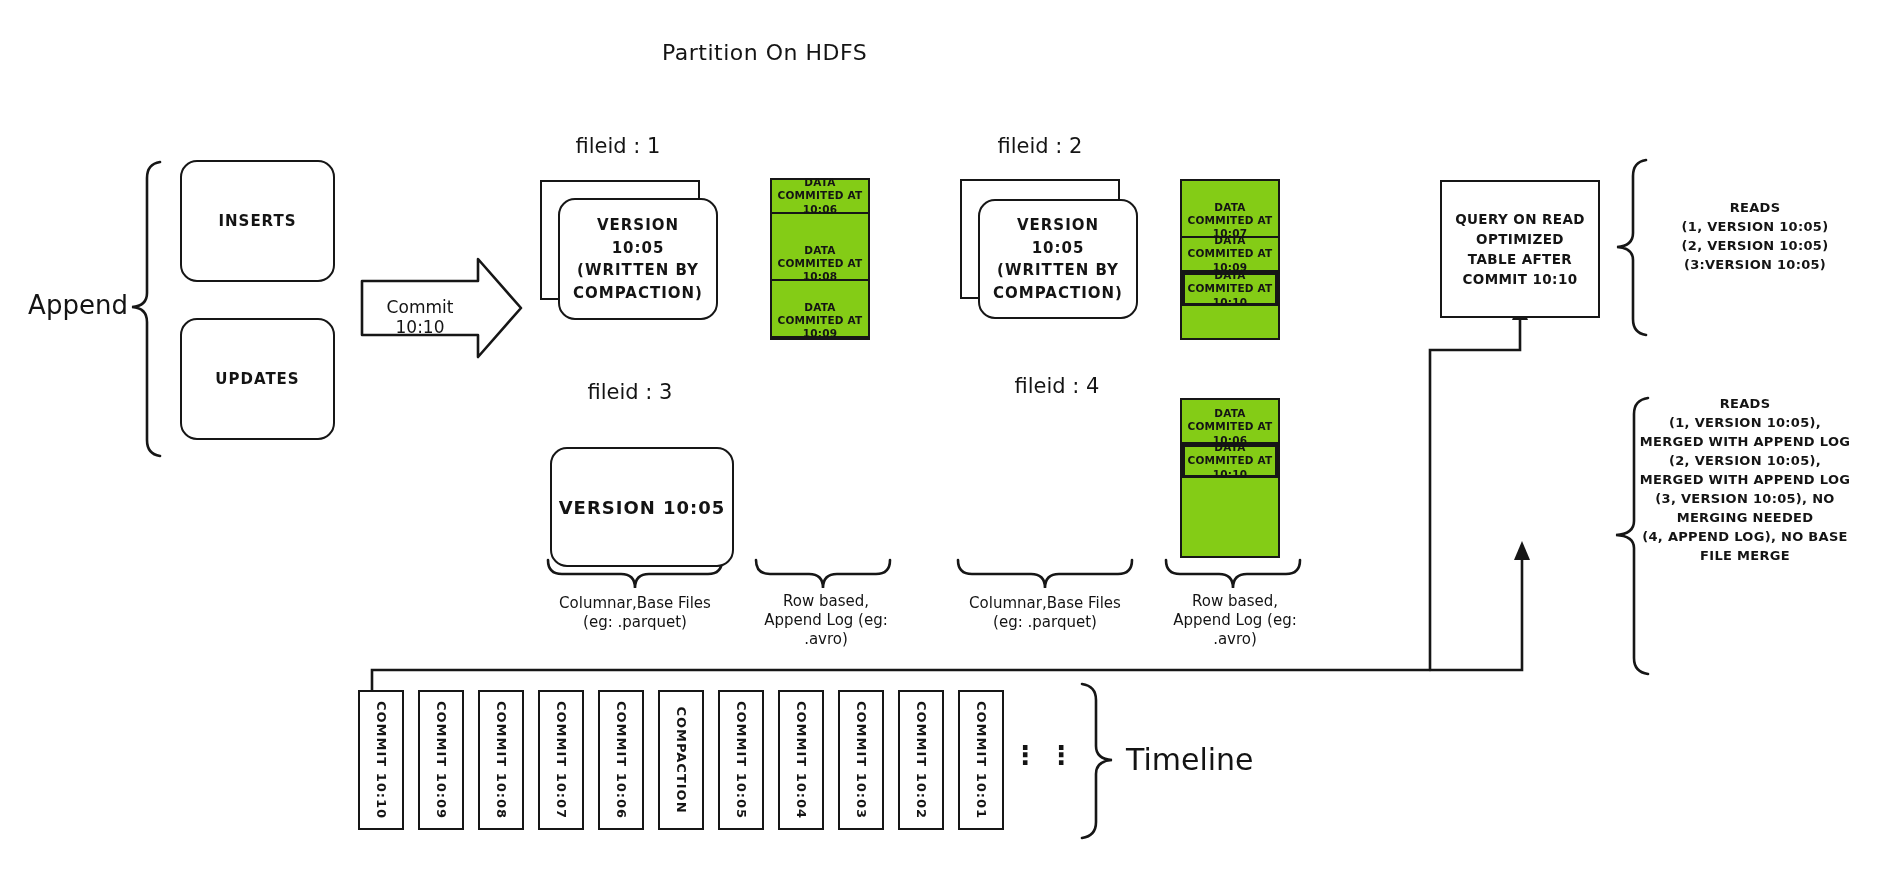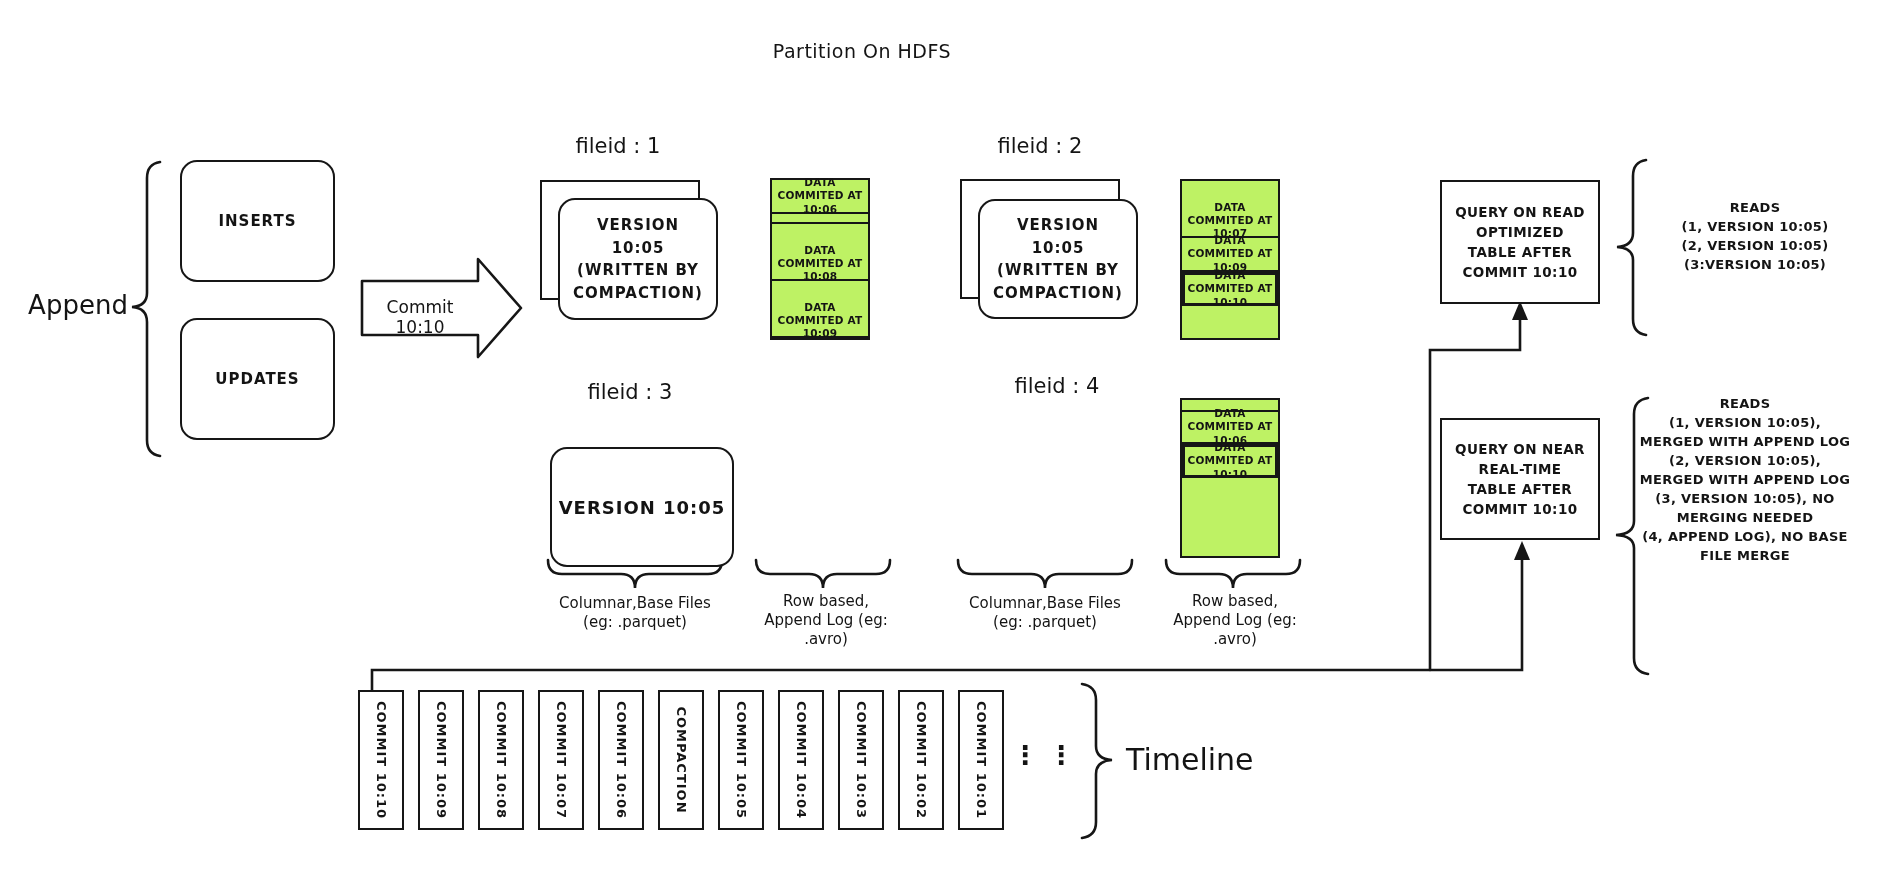--- a/index.html
+++ b/index.html
@@ -1,56 +1,56 @@
 <!DOCTYPE html>
 <html><head>
 <meta charset="utf-8">
 <style>
   html,body{margin:0;padding:0;background:#fff;}
   .canvas{position:relative;width:1900px;height:880px;background:#fff;overflow:hidden;
           font-family:"DejaVu Sans",sans-serif;color:#141414;}
   .overlay{position:absolute;left:0;top:0;width:1900px;height:880px;pointer-events:none;}
   .abs{position:absolute;box-sizing:border-box;}
   .pre{white-space:pre-line;}
-  .title{left:662px;top:40px;width:400px;text-align:center;font-size:19px;letter-spacing:.5px;}
+  .title{left:662px;top:40px;width:400px;font-size:22px;letter-spacing:.5px;}
   .hand{font-weight:400;}
   .caps{font-weight:700;letter-spacing:1px;border-radius:17px;}
   .rect{border:2.5px solid #161616;background:#fff;display:flex;align-items:center;justify-content:center;text-align:center;}
   .inserts{left:180px;top:160px;width:155px;height:122px;font-size:15px;}
   .updates{left:180px;top:318px;width:155px;height:122px;font-size:15px;}
   .upsert-label{left:26px;top:290px;width:104px;text-align:center;font-size:26px;}
   .commit-arrow-label{left:366px;top:297px;width:108px;text-align:center;font-size:17px;}
   .fileid{width:170px;text-align:center;font-size:21px;}
   .fid1{left:533px;top:134px;}
   .fid2{left:955px;top:134px;}
   .fid3{left:545px;top:380px;}
   .fid4{left:972px;top:374px;}
   .base-back{background:#fff;border:2.5px solid #161616;}
   .bb1{left:540px;top:180px;width:160px;height:120px;}
   .bf1{left:558px;top:198px;width:160px;height:122px;font-size:15px;line-height:1.5;padding:0 12px;}
   .bb2{left:960px;top:179px;width:160px;height:120px;}
   .bf2{left:978px;top:199px;width:160px;height:120px;font-size:15px;line-height:1.5;padding:0 12px;}
   .bf3{left:550px;top:415px;width:184px;height:120px;font-size:18px;margin-top:32px;}
-  .stack{border:2.5px solid #161616;background:#bef264;display:flex;flex-direction:column;}
+  .stack{border:2.5px solid #161616;background:#84cc16;display:flex;flex-direction:column;align-items:center;}
   .st1{left:770px;top:178px;width:100px;height:162px;}
   .st2{left:1180px;top:179px;width:100px;height:161px;}
   .st4{left:1180px;top:398px;width:100px;height:160px;}
   .seg{box-sizing:border-box;border-bottom:2.5px solid #161616;display:flex;align-items:center;justify-content:center;
        text-align:center;font-weight:700;font-size:10.5px;line-height:1.25;letter-spacing:.2px;padding:1px 2px;}
   .seg.thick{border:3px solid #161616;}
   .gap8{height:8px;border-bottom:2.5px solid #161616;}
   .gap10{height:10px;border-bottom:2.5px solid #161616;}
   .h34{height:34px;} .h33{height:33px;margin-top:24px;} .h32{height:32px;}
   .legend{font-size:15px;line-height:1.25;text-align:center;}
   .lgA{left:545px;top:594px;width:180px;}
   .lgB{left:746px;top:592px;width:160px;}
   .lgC{left:955px;top:594px;width:180px;}
   .lgD{left:1155px;top:592px;width:160px;}
   .qbox{font-size:13.5px;line-height:1.5;padding:6px 10px;letter-spacing:.4px;font-weight:700;}
-  .q1{left:1440px;top:180px;width:160px;height:124px;}
+  .q1{left:1440px;top:180px;width:160px;height:138px;}
   .q2{left:1440px;top:418px;width:160px;height:122px;}
   .reads{font-weight:700;text-align:center;font-size:13px;letter-spacing:.3px;}
   .r1{left:1650px;top:198px;width:210px;line-height:19px;}
   .r2{left:1630px;top:394px;width:230px;line-height:19px;}
   .tl-row{left:358px;top:690px;display:flex;}
   .tl-box{position:relative;box-sizing:border-box;width:46px;height:140px;margin-right:14px;
           border:2.5px solid #161616;background:#fff;}
   .tl-box span{position:absolute;left:50%;top:50%;transform:translate(-50%,-50%) rotate(90deg);
           white-space:nowrap;font-weight:700;font-size:13px;letter-spacing:1px;}
   .dots{top:740px;font-size:26px;font-weight:700;}
@@ -128,21 +128,20 @@
   <div class="abs legend lgB pre hand">Row based,
 Append Log (eg:
 .avro)</div>
   <div class="abs legend lgC pre hand">Columnar,Base Files
 (eg: .parquet)</div>
   <div class="abs legend lgD pre hand">Row based,
 Append Log (eg:
 .avro)</div>
 
   <div class="abs rect qbox q1">QUERY ON READ OPTIMIZED TABLE AFTER COMMIT 10:10</div>
-  <div class="abs rect qbox q2">QUERY ON NEAR REAL-TIME TABLE AFTER COMMIT 10:10</div>
 
   <div class="abs reads r1 pre">READS
 (1, VERSION 10:05)
 (2, VERSION 10:05)
 (3:VERSION 10:05)</div>
   <div class="abs reads r2 pre">READS
 (1, VERSION 10:05),
 MERGED WITH APPEND LOG
 (2, VERSION 10:05),
 MERGED WITH APPEND LOG

